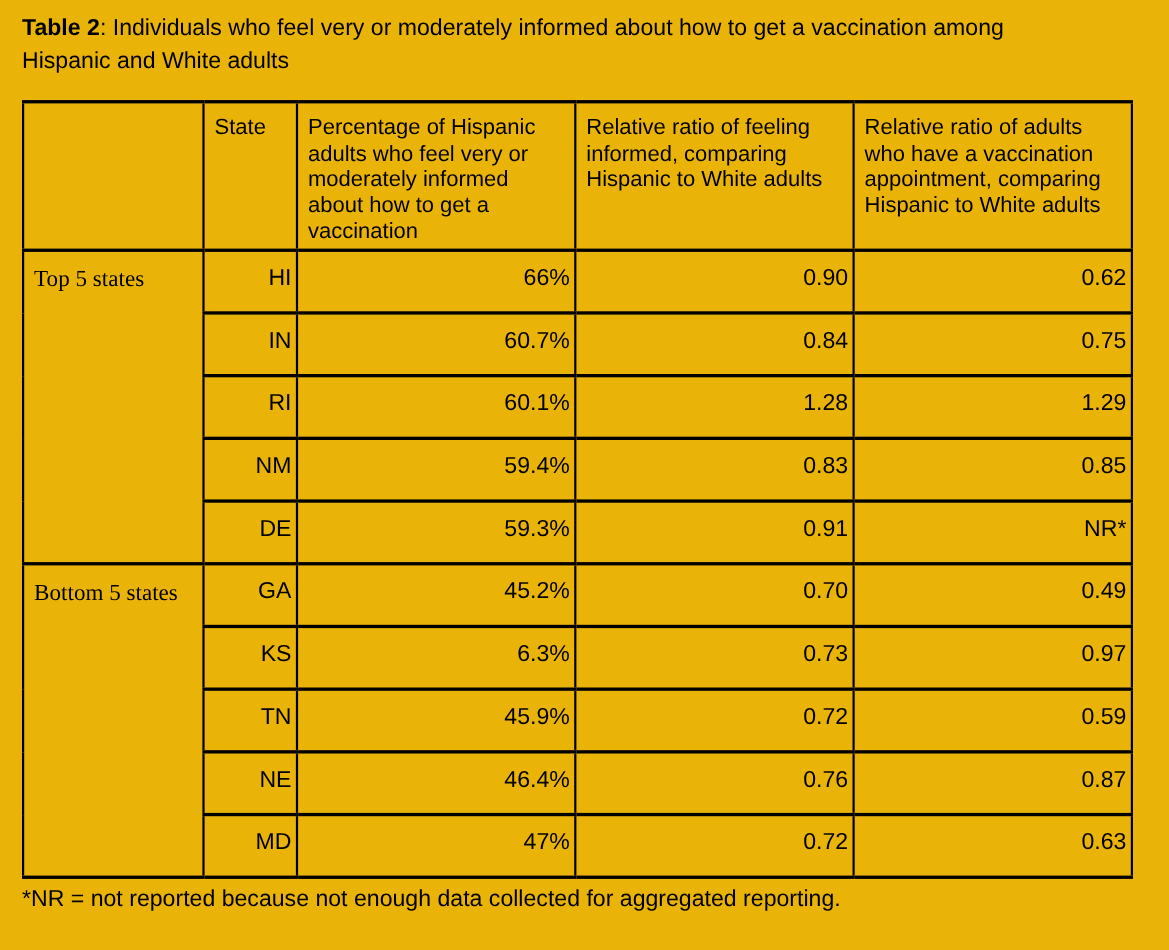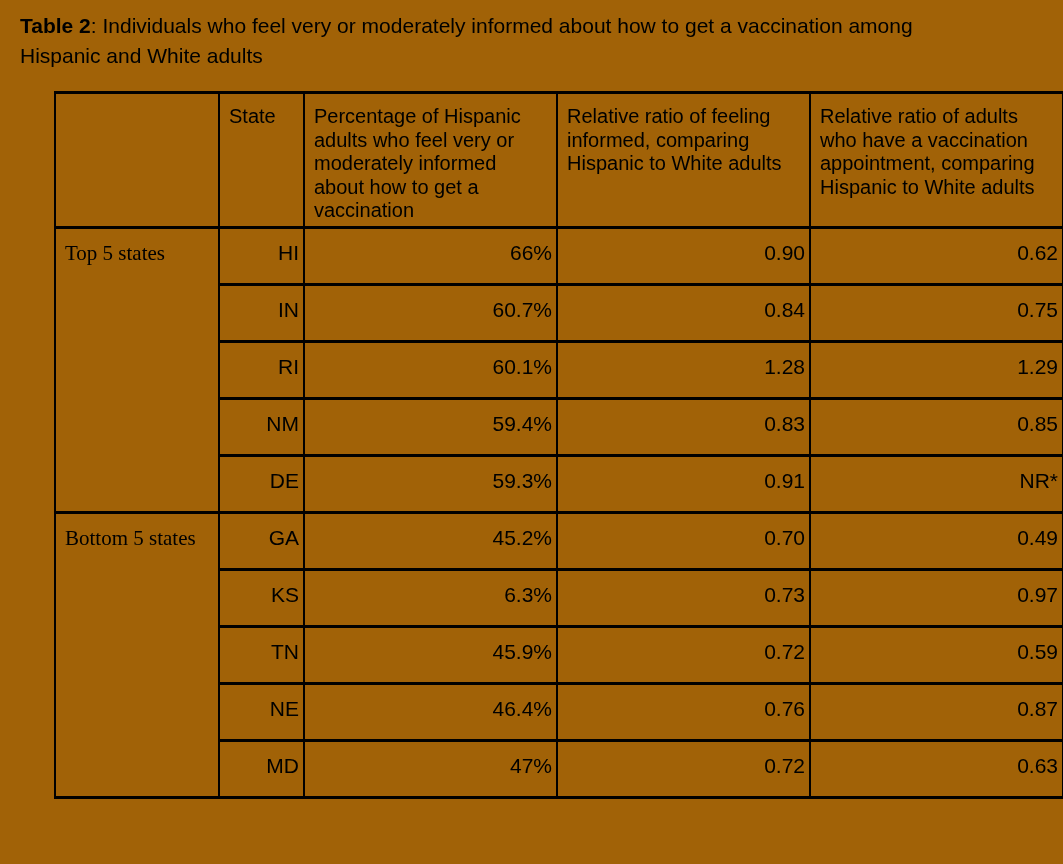--- a/index.html
+++ b/index.html
@@ -7,35 +7,34 @@
     margin: 0; padding: 0;
     background: #ffffff;
     color: #000000;
     font-family: "Liberation Sans", sans-serif;
   }
   .page {
     width: 1063px;
     height: 864px;
     padding: 11px 20px 0 20px;
     overflow: hidden;
-    background: #a16207;
+    background: #eab308;
   }
   .title {
     font-size: 21px;
     line-height: 30px;
     font-weight: normal;
     max-width: 952px;
     margin: 0 0 20px 0;
   }
   .title .title-bold { font-weight: bold; }
   table.data-table {
     border-collapse: collapse;
     table-layout: fixed;
     width: 1008px;
-    margin-left: 34px;
   }
   table.data-table td {
     border-left: 2px solid #000;
     border-right: 2px solid #000;
     border-top: 3px solid #000;
     border-bottom: 3px solid #000;
     overflow: hidden;
   }
   tr.header-row { height: 135px; }
   tr.header-row td {
@@ -148,14 +147,15 @@
     </tr>
     <tr class="data-row">
       <td class="center-cell">MD</td>
       <td class="center-cell">47%</td>
       <td class="center-cell">0.72</td>
       <td class="center-cell">0.63</td>
     </tr>
   </tbody>
     </table>
 
+  <p class="footnote">*NR = not reported because not enough data collected for aggregated reporting.</p>
 
 </div>
 
 </body></html>

